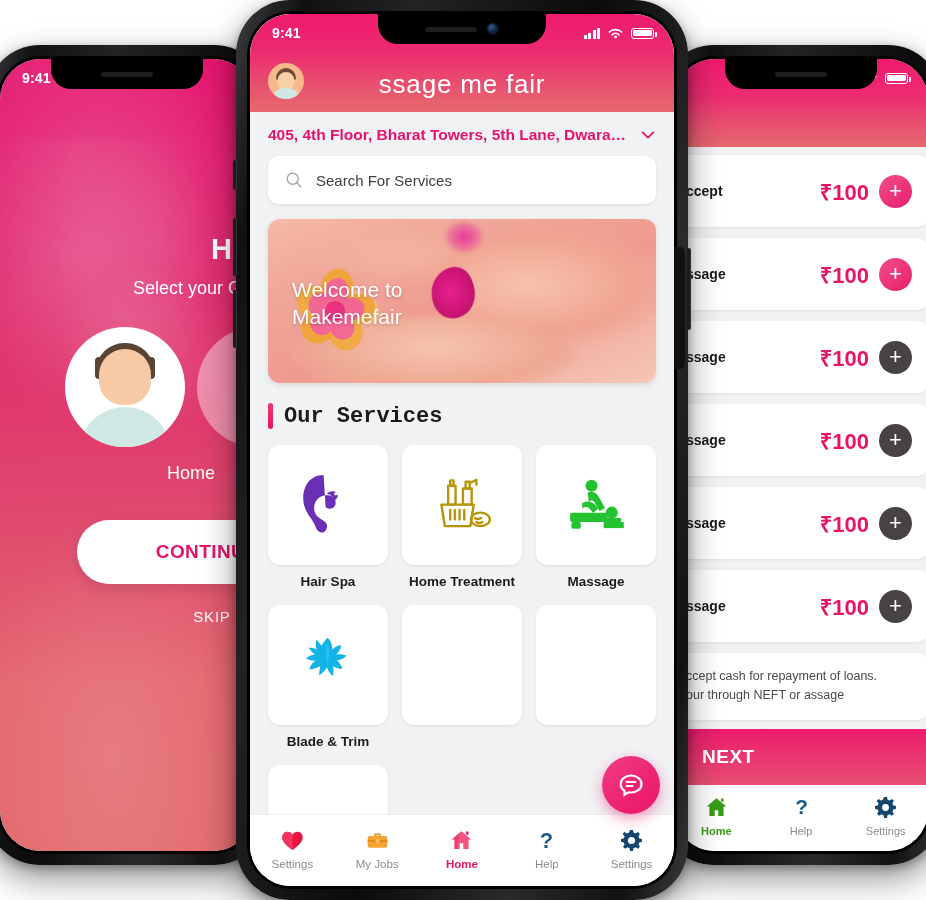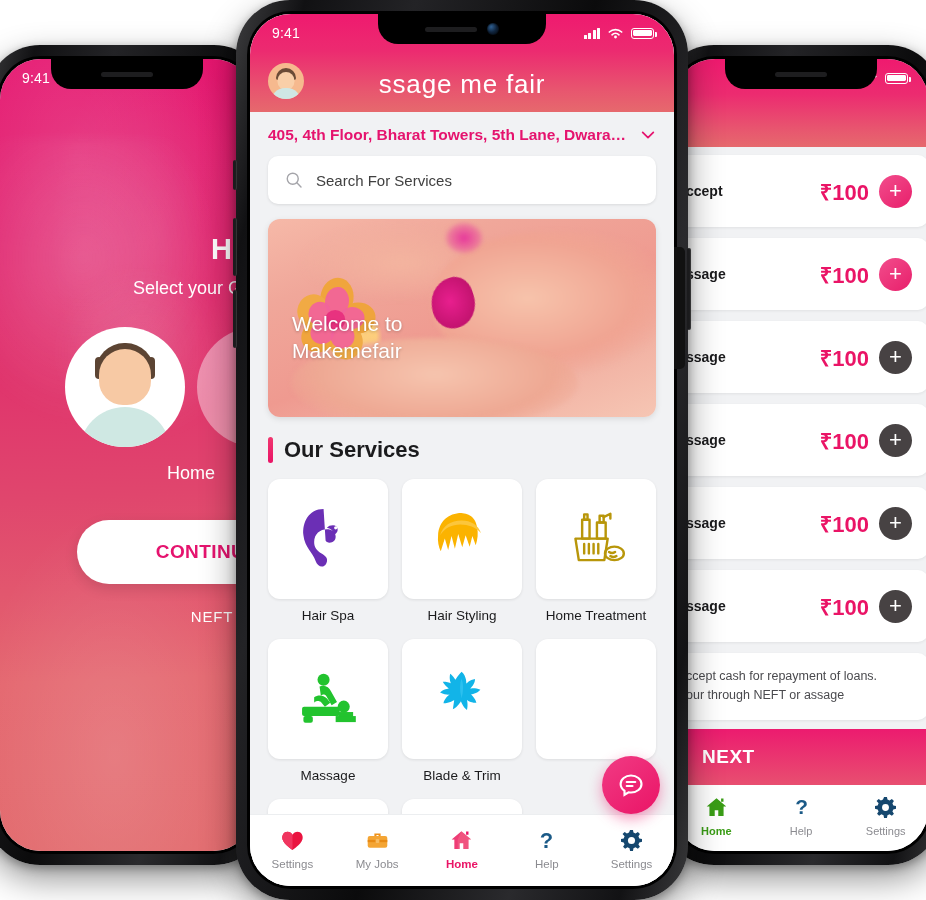--- a/index.html
+++ b/index.html
@@ -49,21 +49,21 @@
   .sidebtn {
     position: absolute; width: 4px; background: #1b1b1d; border-radius: 3px;
     box-shadow: inset -1px 0 1px rgba(255,255,255,.12);
   }
 
   
   .statusbar {
     position: absolute; top: 0; left: 0; right: 0; height: 34px; z-index: 35;
     display: flex; align-items: center; justify-content: space-between;
     padding: 4px 20px 0 22px;
-    color: #fff; font-size: 14px; font-weight: 400; letter-spacing: .2px;
+    color: #fff; font-size: 14px; font-weight: 700; letter-spacing: .2px;
   }
   .statusbar .right { display: flex; align-items: center; gap: 6px; }
   .bars { display: flex; align-items: flex-end; gap: 1.5px; height: 11px; }
   .bars i { display:block; width: 3px; background: #fff; border-radius: .5px; }
   .bars i:nth-child(1){height:4px}.bars i:nth-child(2){height:6px}
   .bars i:nth-child(3){height:8.5px}.bars i:nth-child(4){height:11px}
   .batt { width: 23px; height: 11px; border: 1.6px solid #fff; border-radius: 3px; position: relative; }
   .batt::after { content:""; position:absolute; right:-4px; top:3px; width:2px;height:5px;background:#fff;border-radius:0 1px 1px 0;}
   .batt i { position:absolute; inset:1.3px; background:#fff; border-radius:1.4px; }
 
@@ -141,21 +141,21 @@
     overflow: hidden; text-overflow: ellipsis; flex: 1;
   }
   .chev { width: 16px; height: 16px; flex:none; }
   .searchbar {
     flex: none; margin: 2px 18px 0 18px; height: 48px; background:#fff; border-radius: 10px;
     display:flex; align-items:center; gap: 12px; padding: 0 16px;
     box-shadow: 0 1px 3px rgba(0,0,0,.10);
   }
   .search-ph { color:#404040; font-size: 15px; }
   .banner {
-    flex:none; margin: 15px 18px 0 18px; height: 198px; border-radius: 12px;
+    flex:none; margin: 15px 18px 0 18px; height: 164px; border-radius: 12px;
     position: relative; overflow: hidden;
     background:
       radial-gradient(circle at 22% 60%, rgba(255,214,120,.85) 0 7%, rgba(255,214,120,0) 9%),
       linear-gradient(160deg, #f6b9a8 0%, #f0a79a 25%, #ef9a90 55%, #f2b3a4 78%, #f6c6b4 100%);
     box-shadow: 0 2px 6px rgba(0,0,0,.10);
   }
   .banner .toes { position:absolute; right:-4%; top:6%; width:62%; height:74%;
     background: radial-gradient(ellipse at 40% 46%, #f7c3ab 0%, #f0a492 52%, rgba(240,164,146,0) 74%);
     border-radius: 50% 44% 46% 52%; filter: blur(2px); }
   .banner .toes2 { position:absolute; left:8%; top:2%; width:52%; height:40%;
@@ -171,33 +171,33 @@
     border-radius: 60% 40% 55% 45%; transform: rotate(-18deg); filter: blur(.4px);}
   .banner .petal3 { position:absolute; left: 46%; top: 2%; width: 36px; height: 30px;
     background: radial-gradient(ellipse at 50% 50%, #e7379b 0%, rgba(231,55,155,.2) 78%);
     border-radius: 50%; filter: blur(2px);}
   .banner-txt {
     position:absolute; left: 24px; bottom: 52px; color:#fff; font-size: 21px; line-height: 1.32;
     text-shadow: 0 1px 3px rgba(0,0,0,.25); font-weight: 400;
   }
   .sec-head { flex:none; display:flex; align-items:center; gap: 11px; padding: 20px 0 0 18px; }
   .sec-bar { width: 5px; height: 26px; border-radius: 3px; background: linear-gradient(180deg,#f0376f,#ea1466); }
-  .sec-title { font-size: 22px; font-weight: 700; color:#1b1b1d; }
+  .sec-title { font-size: 22px; font-weight: 700; color:#1b1b1d;font-family:Liberation Mono, monospace; }
   .grid {
     flex: 1; display:grid; grid-template-columns: repeat(3, 1fr); gap: 16px 14px;
     padding: 16px 18px 0 18px; overflow: hidden; align-content: start;
   }
   .tile { display:flex; flex-direction:column; align-items:center; }
   .tile-box {
     width: 100%; aspect-ratio: 1/1; background:#fff; border-radius: 12px;
     display:flex; align-items:center; justify-content:center;
     box-shadow: 0 1px 3px rgba(0,0,0,.09);
   }
   .tile-box svg { width: 56%; height: 56%; }
-  .tile-label { margin-top: 9px; font-size: 13.5px; font-weight: 400; color:#1b1b1d; text-align:center; }
+  .tile-label { margin-top: 9px; font-size: 13.5px; font-weight: 700; color:#1b1b1d; text-align:center; }
   .fab {
     position:absolute; right: 14px; bottom: 72px; width: 58px; height: 58px; border-radius:50%;
     background: linear-gradient(140deg,#f13b84 0%, #ea1466 100%);
     display:flex; align-items:center; justify-content:center;
     box-shadow: 0 5px 14px rgba(234,20,102,.42); z-index: 12;
   }
   .tabbar {
     flex: none; height: 72px; background:#fff; display:flex; align-items:center;
     border-top: 1px solid #eceef0; padding-bottom: 4px; z-index: 10;
   }
@@ -278,21 +278,21 @@
               <div class="av-head"></div>
               <div class="av-neck"></div>
               <div class="av-body"></div>
             </div>
             <div class="g-av dim"></div>
           </div>
 
           <div class="g-label">Home</div>
 
           <div class="g-continue">CONTINUE</div>
-          <div class="g-skip">NEFT</div>
+          <div class="g-skip">SKIP</div>
         </div>
 
       </div>
     </div>
   </div>
 
   <div class="phone" id="phone-right">
 
     <div class="bezel">
       <div class="screen">
@@ -492,29 +492,20 @@
                 <svg viewBox="0 0 100 100">
                   <path d="M44 6C22 6 12 26 14 45c2 18 14 26 18 38 3 9 12 12 16 4 4-8-2-12-7-15-7-4-11-9-11-17 0-12 9-19 19-19 7 0 13 4 13 11 0 6-4 9-9 9-3 0-5-1-6-3" fill="#6b2fb5"></path>
                   <path d="M55 22c7 0 12 5 12 11 0 4-2 7-5 9-1-3-3-4-6-4 2-2 3-4 3-6 0-4-3-7-7-7-1 0-2 0-3 1 1-2 3-4 6-4z" fill="#fff"></path>
                   <path d="M58 30c4 0 7 3 7 7 0 3-2 6-5 7-2-6-6-9-11-10 2-3 5-4 9-4z" fill="#6b2fb5"></path>
                   <circle cx="62" cy="34" r="2.3" fill="#fff"></circle>
                 </svg>
               </div>
               <div class="tile-label">Hair Spa</div>
             </div>
 
-            <div class="tile">
-              <div class="tile-box">
-                <svg viewBox="0 0 100 100">
-                  <path d="M50 12c-20 0-34 13-35 33-1 9 1 18 4 24l6-19 5 17 5-21 5 19 5-22 6 20 5-18 6 17 4-16 5 14c3-9 4-18 2-27-3-18-16-21-28-21z" fill="#fbb300"></path>
-                  <path d="M18 45c4-14 16-22 32-22 14 0 25 7 29 19-8-9-19-13-31-13-12 0-23 5-30 16z" fill="#fcc63c"></path>
-                </svg>
-              </div>
-              <div class="tile-label">Hair Styling</div>
-            </div>
 
             <div class="tile">
               <div class="tile-box">
                 <svg viewBox="0 0 100 100">
                   <g stroke="#b8960a" stroke-width="3.6" fill="none" stroke-linejoin="round" stroke-linecap="round">
                     <path d="M20 50h48l-5 32H25z"></path>
                     <path d="M30 22h11v28H30z"></path>
                     <path d="M33 14h5v8h-5z"></path>
                     <path d="M52 26h13v24H52z"></path>
                     <path d="M56 16h6v10h-6z"></path>

